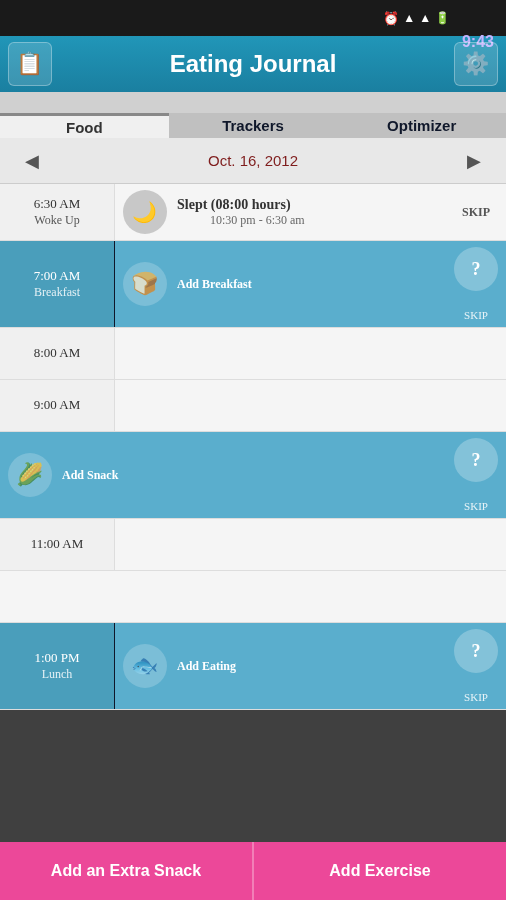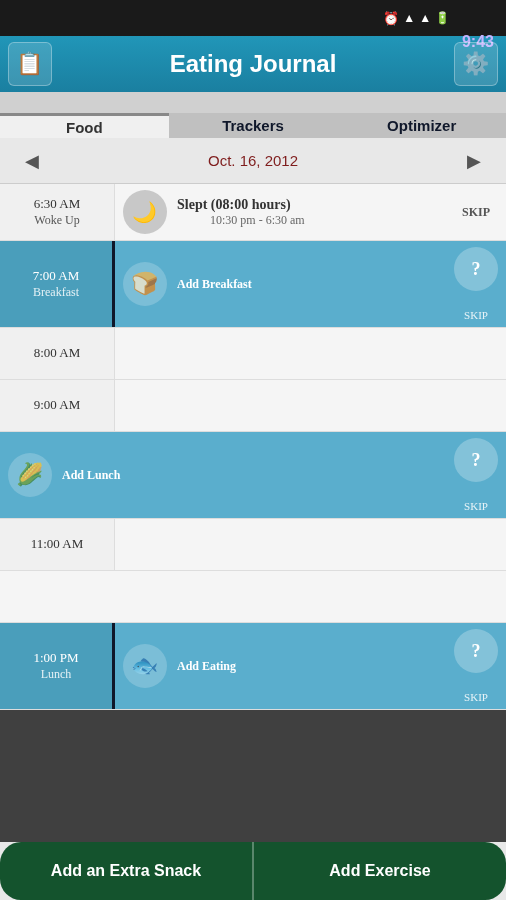--- a/index.html
+++ b/index.html
@@ -191,21 +191,21 @@
     }
 
     
     .meal-row {
       background: #5aaecd;
       min-height: 70px;
     }
     .meal-row .time-label {
       background: #4a9ebb;
       color: white;
-      border-right: 3px solid #0f172a;
+      border-right: 1px solid #0f172a;
     }
     .meal-row .time-label .sub-label {
       color: rgba(255,255,255,0.85);
     }
     .meal-icon {
       width: 44px;
       height: 44px;
       border-radius: 50%;
       background: rgba(255,255,255,0.2);
       display: flex;
@@ -244,24 +244,23 @@
     .meal-right {
       display: flex;
       flex-direction: column;
       align-items: center;
       justify-content: center;
     }
 
     
     .bottom-bar {
       height: 58px;
-      background: #14532d;
+      background: #ec4899;
       display: flex;
       align-items: stretch;
-      border-radius: 21px;
     }
     .bottom-btn {
       flex: 1;
       display: flex;
       align-items: center;
       justify-content: center;
       font-size: 16px;
       font-weight: bold;
       color: white;
       cursor: pointer;
@@ -362,21 +361,21 @@
   <div class="time-row">
     <div class="time-label">
       <span>9:00 AM</span>
     </div>
     <div class="time-content"></div>
   </div>
 
   <div class="time-row meal-row">
     <div class="time-content">
       <div class="meal-icon">🌽</div>
-      <div class="meal-add-text">Add Lunch</div>
+      <div class="meal-add-text">Add Snack</div>
       <div class="meal-right">
         <div class="question-btn">?</div>
         <div class="skip-label">SKIP</div>
       </div>
     </div>
   </div>
 
   <div class="time-row">
     <div class="time-label">
       <span>11:00 AM</span>

